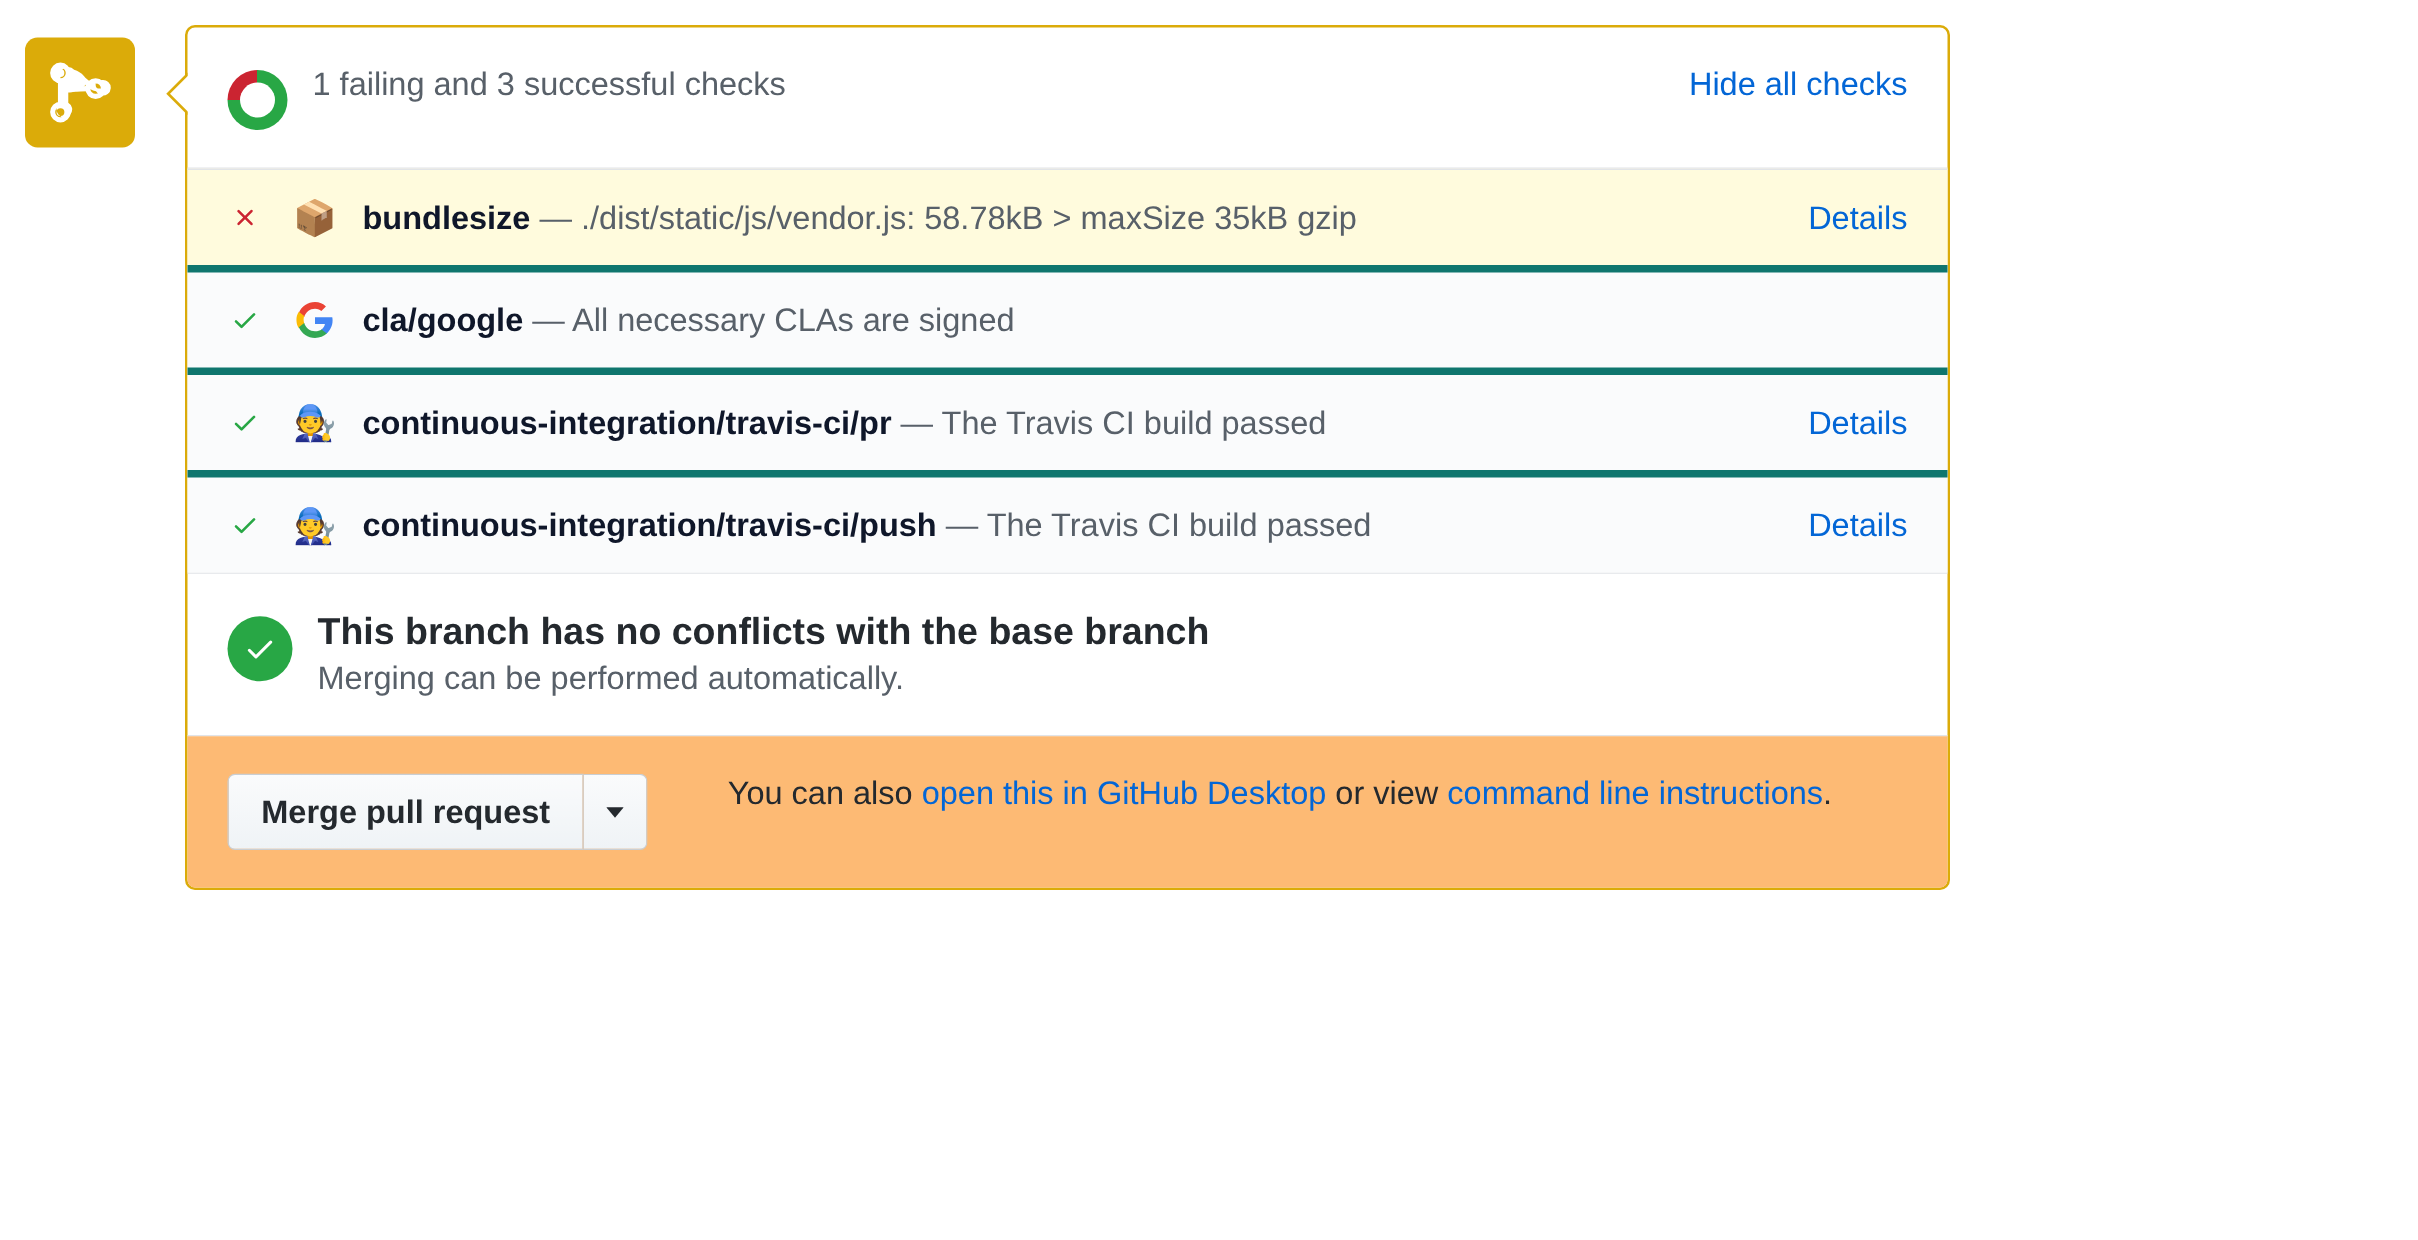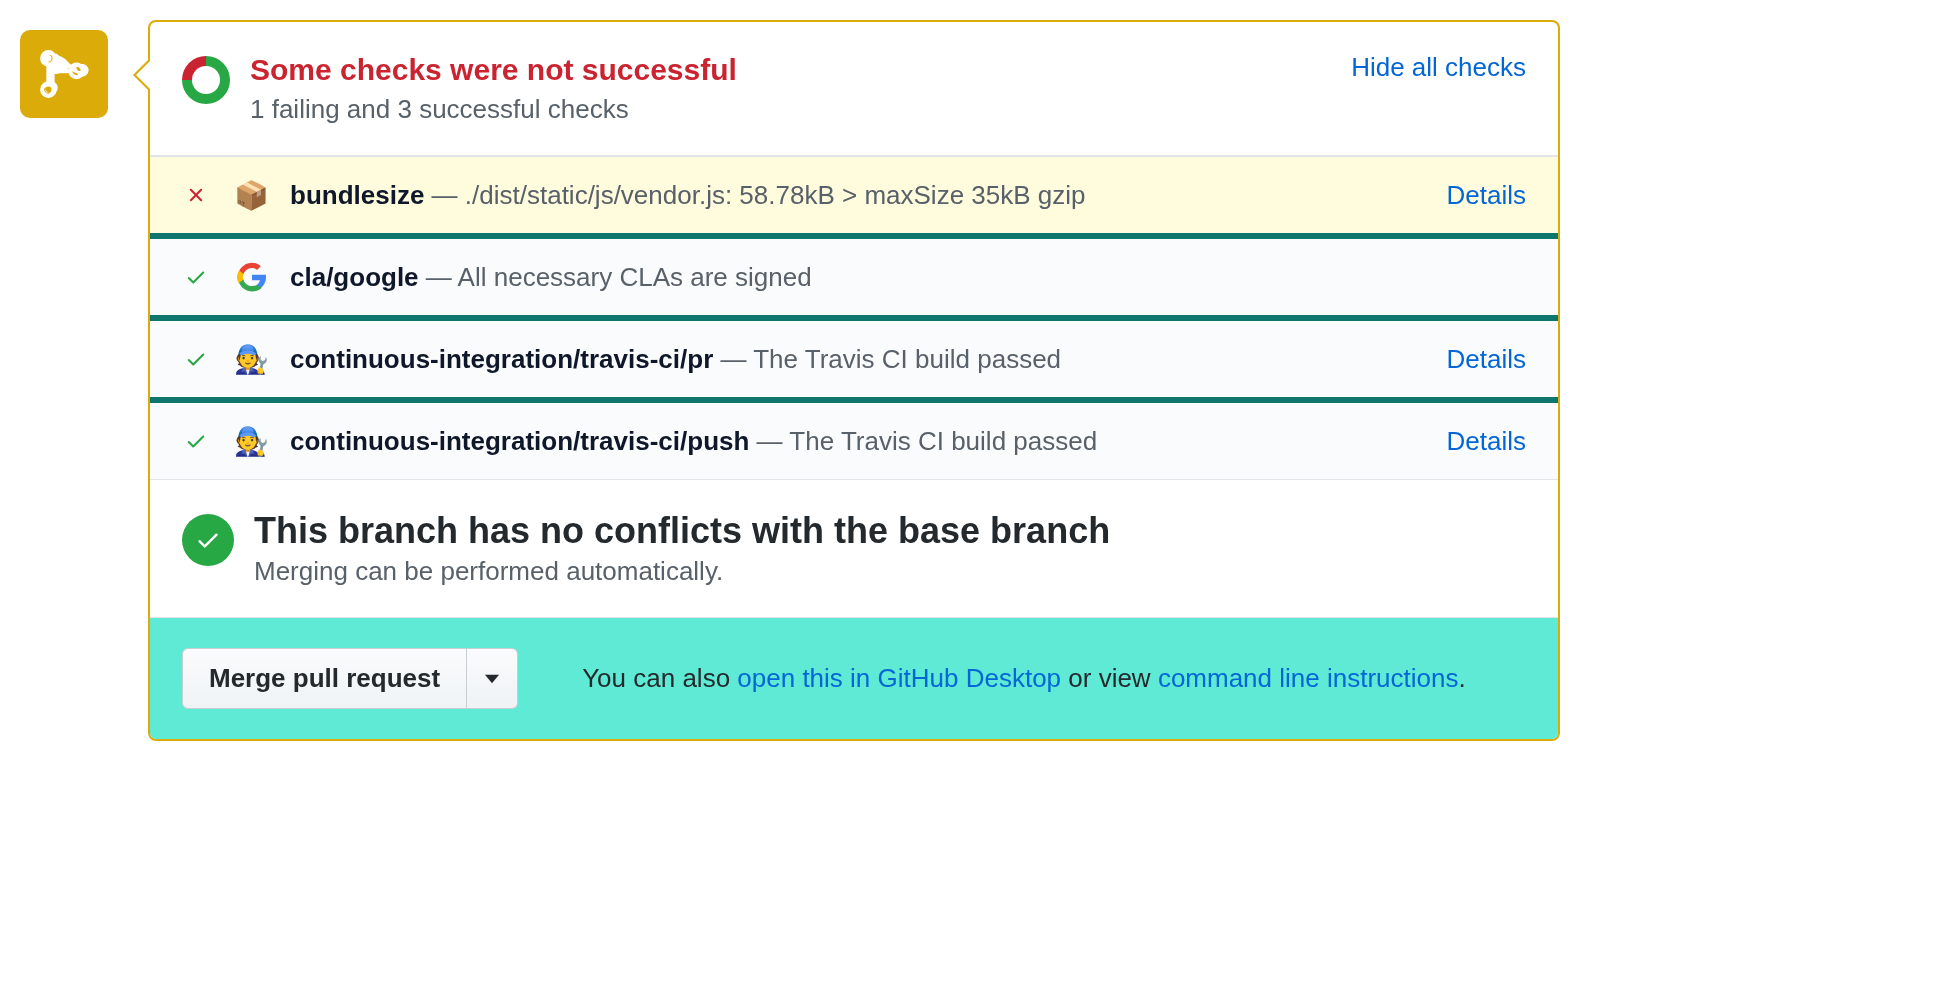--- a/index.html
+++ b/index.html
@@ -160,34 +160,34 @@
     border-radius: 50%;
     background: #28a745;
     display: flex;
     align-items: center;
     justify-content: center;
     margin-right: 20px;
     flex-shrink: 0;
     margin-top: 4px;
   }
   .merge-title {
-    font-size: 36px;
+    font-size: 30px;
     font-weight: 600;
     color: #24292e;
   }
   .merge-sub {
     font-size: 26px;
     color: #586069;
     margin-top: 4px;
   }
   .actions {
     padding: 30px 32px;
-    background: #5eead4;
-    display: flex;
-    align-items: center;
+    background: #fdba74;
+    display: flex;
+    align-items: flex-start;
     border-radius: 0 0 6px 6px;
   }
   .btn-group {
     display: flex;
     margin-right: 20px;
   }
   .btn {
     background: linear-gradient(#fafbfc, #eff3f6);
     border: 1px solid #c9ced3;
     padding: 14px 26px;
@@ -229,21 +229,20 @@
       <circle cx="12" cy="7" r="2" fill="none" stroke="#fff" stroke-width="1.3"></circle>
       <path d="M3 5v6M3 5c0 3 4 2 7 2" fill="none" stroke="#fff" stroke-width="1.3"></path>
     </svg>
   </div>
 
   <div class="merge-box">
 
     <div class="section header-section">
       <div class="donut"></div>
       <div class="header-text">
-        <div class="status-title">Some checks were not successful</div>
         <div class="status-sub">1 failing and 3 successful checks</div>
       </div>
       <a class="hide-checks">Hide all checks</a>
     </div>
 
     <div class="check-list" id="check-list">
         <div class="check-item failed">
           <div class="status-icon">
             <svg width="22" height="22" viewBox="0 0 16 16">
               <path fill="#cb2431" d="M3.72 3.72a.75.75 0 011.06 0L8 6.94l3.22-3.22a.75.75 0 111.06 1.06L9.06 8l3.22 3.22a.75.75 0 11-1.06 1.06L8 9.06l-3.22 3.22a.75.75 0 01-1.06-1.06L6.94 8 3.72 4.78a.75.75 0 010-1.06z"></path>

